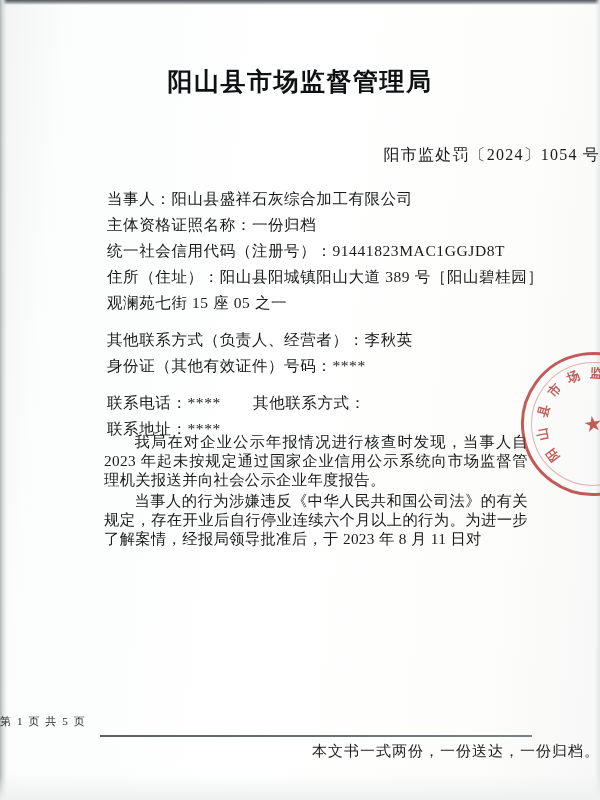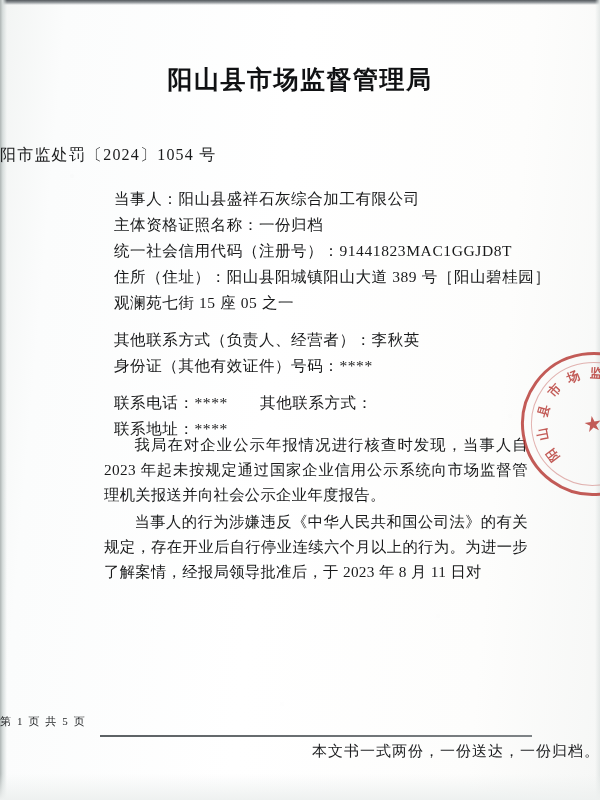--- a/index.html
+++ b/index.html
@@ -63,65 +63,64 @@
 
   
   .title-block {
     position: absolute;
     top: 64px;
     left: 0;
     right: 0;
     text-align: center;
   }
   .title-line {
-    font-family: Liberation Mono, monospace;
+    font-family: Liberation Serif, serif;
     font-weight: bold;
     font-size: 25px;
     letter-spacing: 1.5px;
     line-height: 36px;
     color: #101113;
   }
   .doc-number {
     position: absolute;
     top: 145px;
     left: 0;
     right: 0;
-    text-align: left;
+    text-align: right;
     font-size: 16px;
     letter-spacing: 1.2px;
     color: #1a1b1c;
   }
 
   
   .party-block {
     position: absolute;
     top: 186px;
     left: 107px;
     right: 46px;
-    margin-left: 7px;
   }
   .party-line {
     font-size: 15.5px;
     line-height: 26px;
     letter-spacing: .6px;
     white-space: nowrap;
     color: #18191a;
   }
   .party-line.gap-top { margin-top: 11px; }
 
   
   .body-block {
     position: absolute;
     top: 432px;
     left: 104px;
     right: 56px;
   }
   .para {
     font-size: 15.3px;
-    line-height: 25px;
+    line-height: 19px;
     text-align: justify;
     text-justify: inter-character;
     text-indent: 2em;
     letter-spacing: .35px;
     color: #18191a;
     margin: 0 16px 2px 0;
   }
 
   
   .page-number {

